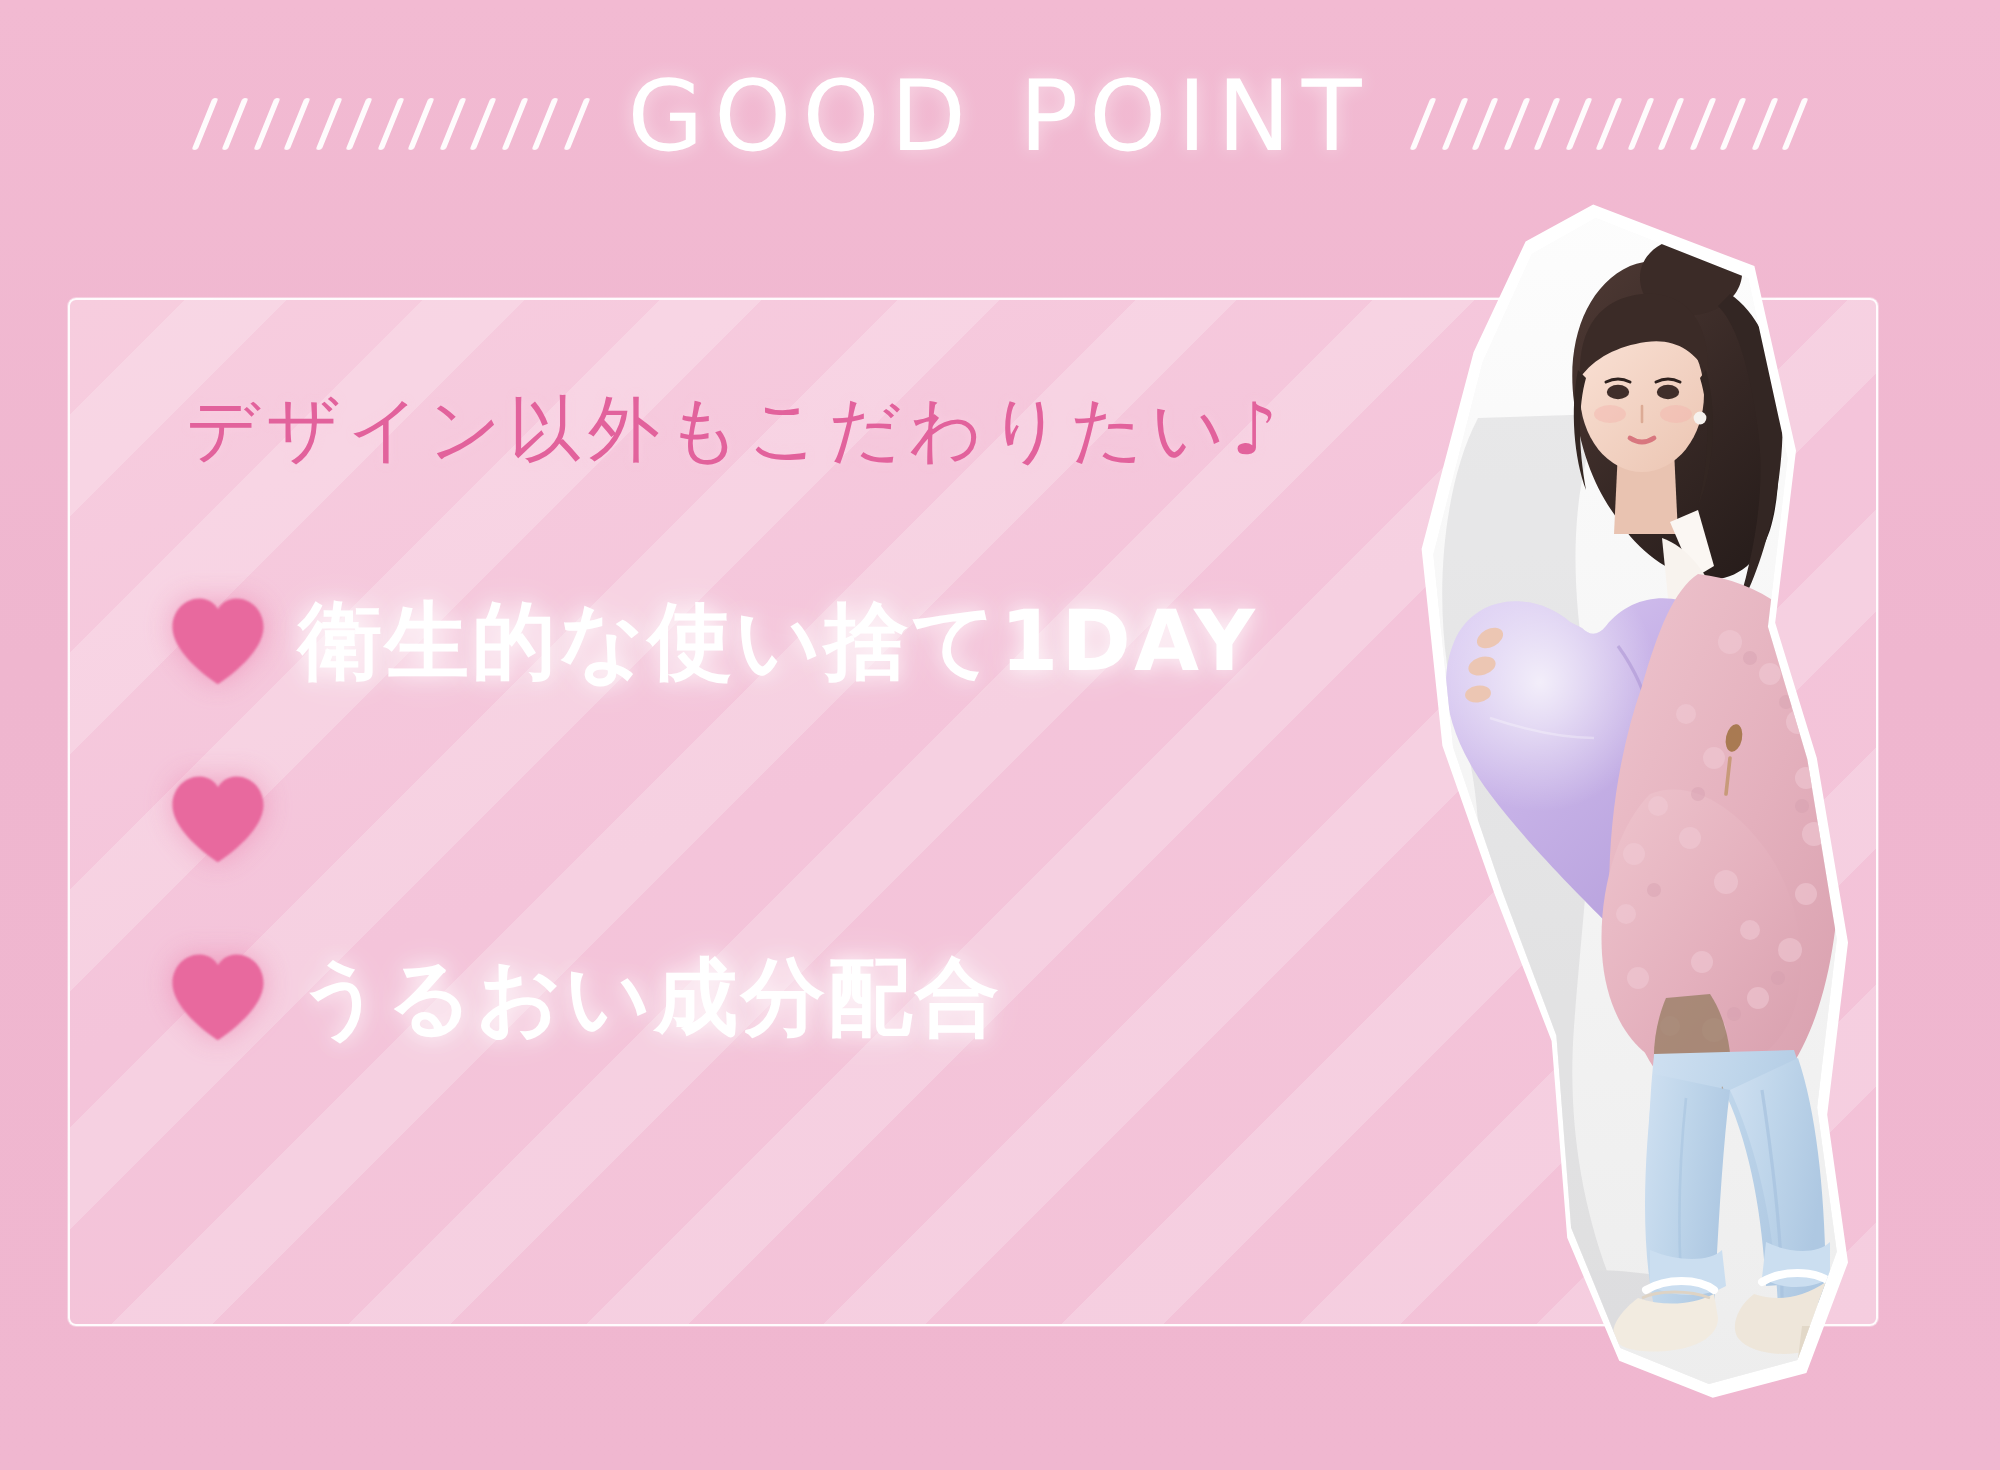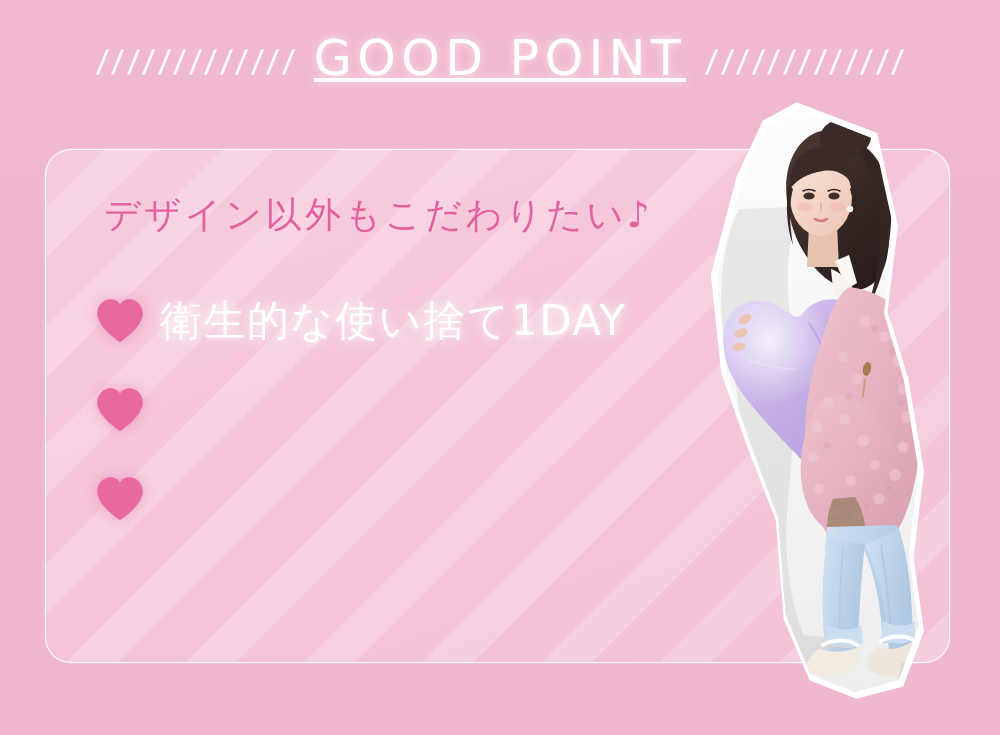--- a/index.html
+++ b/index.html
@@ -62,31 +62,30 @@
   #title {
     color: #ffffff;
     font-size: 49px;
     font-weight: 400;
     letter-spacing: 5.5px;
     white-space: nowrap;
     line-height: 1;
     text-shadow: 0 0 9px rgba(255,255,255,0.55);
     padding: 0 10px 4px 10px;
     font-family: "DejaVu Sans", sans-serif;
-    text-decoration: underline;
   }
 
   
   #card {
     position: absolute;
-    left: 45px;
+    left: 34px;
     top: 149px;
     width: 905px;
     height: 514px;
-    border-radius: 26px;
+    border-radius: 4px;
     border: 1.6px solid rgba(255,255,255,0.92);
     overflow: hidden;
     background:
       repeating-linear-gradient(
         -45deg,
         rgba(255,255,255,0.26) 0px,
         rgba(255,255,255,0.26) 36px,
         rgba(255,255,255,0.07) 36px,
         rgba(255,255,255,0.07) 84px
       ),
@@ -127,21 +126,21 @@
     width: 52px;
     height: 52px;
     flex: 0 0 52px;
     margin-right: 14px;
     filter: blur(0.6px) drop-shadow(0 0 7px rgba(232,105,158,0.45));
   }
   .heart-icon svg { display: block; width: 52px; height: 52px; }
 
   .bullet-text {
     font-size: 42px;
-    font-weight: 400;
+    font-weight: 700;
     color: #ffffff;
     letter-spacing: 1.5px;
     white-space: nowrap;
     line-height: 1;
     font-family: "DejaVu Sans", sans-serif;
     text-shadow:
       0 0 10px rgba(255,255,255,0.85),
       0 0 22px rgba(255,255,255,0.45);
   }
 
@@ -255,20 +254,21 @@
           </svg>
         </span>
       </div>
 
       <div class="bullet-row">
         <span class="heart-icon">
           <svg viewBox="0 0 32 32" aria-hidden="true">
             <path d="M16 29 C16 29 2 20.2 2 11.4 C2 6.3 5.9 2.6 10.3 2.6 C13.1 2.6 15.1 4.2 16 5.9 C16.9 4.2 18.9 2.6 21.7 2.6 C26.1 2.6 30 6.3 30 11.4 C30 20.2 16 29 16 29 Z" fill="#e8699e"></path>
           </svg>
         </span>
+        <span class="bullet-text">うるおい成分配合</span>
       </div>
 
     </div>
   </div>
 
   <div id="photo-wrap">
     <div id="photo-frame"></div>
     <div id="photo-inner">
       <svg id="photo-svg" viewBox="0 0 246 601" preserveAspectRatio="xMidYMid slice" aria-hidden="true">
         <defs>

